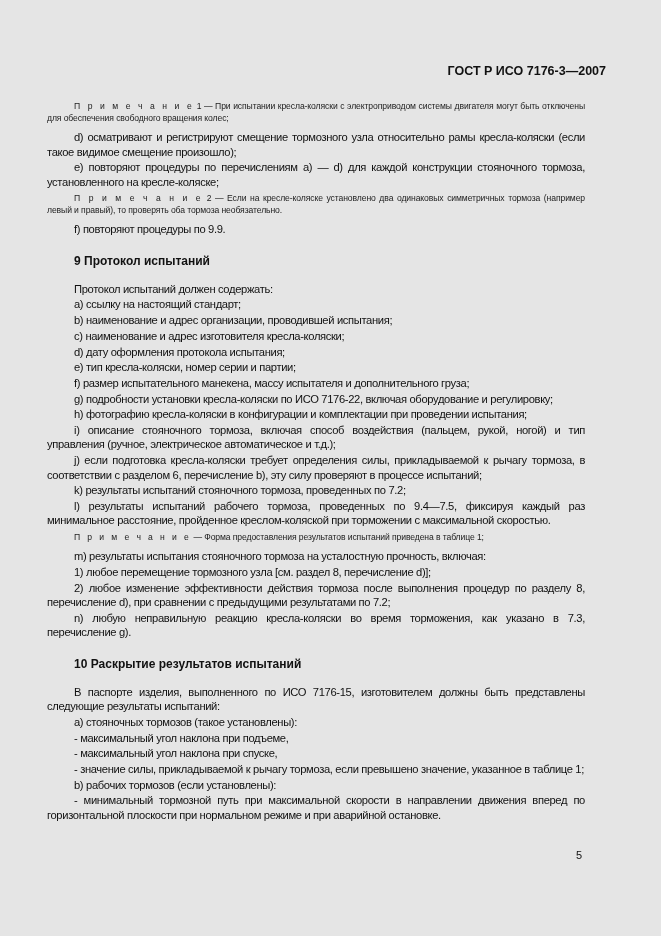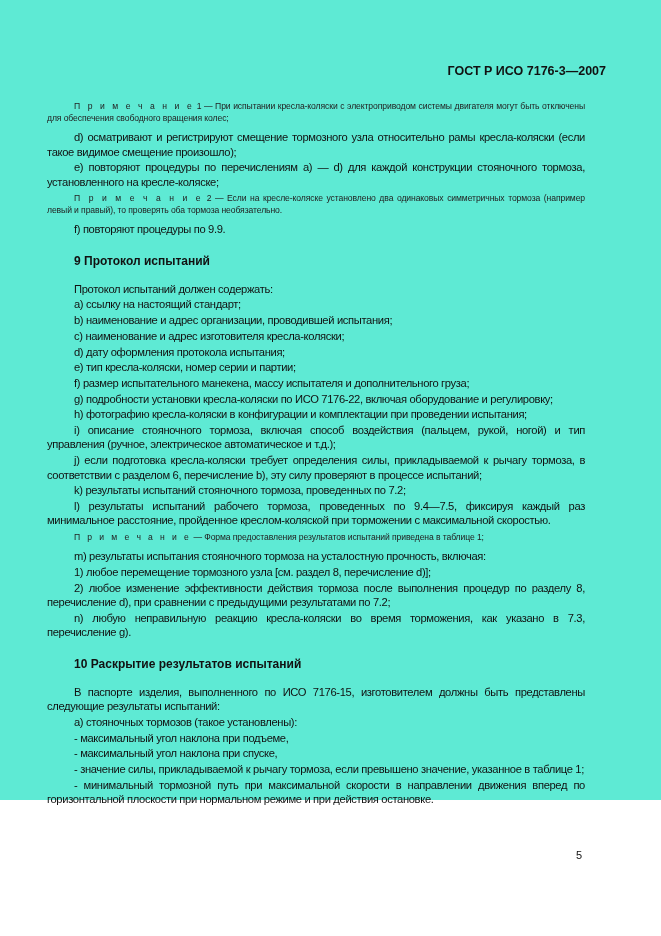--- a/index.html
+++ b/index.html
@@ -1,18 +1,18 @@
 <!DOCTYPE html>
 <html><head>
 <meta charset="utf-8">
 <style>
   html, body { margin: 0; padding: 0; background: #ffffff; }
   body { width: 661px; height: 936px; position: relative; overflow: hidden;
          font-family: "Liberation Sans", sans-serif; color: #111; }
-  .page { position: absolute; left: 0; top: 0; width: 661px; height: 800px; background: #5eead4; }
+  .page { position: absolute; left: 0; top: 0; width: 661px; height: 936px; background: #e5e5e5; }
   .header { position: absolute; top: 64px; right: 55px; font-weight: bold; font-size: 12.5px; letter-spacing: 0; }
   .content { position: absolute; left: 47px; top: 97px; width: 538px; }
   .p { font-size: 11.2px; line-height: 14.4px; text-align: justify; margin: 0 0 1.3px 0; text-indent: 27px; letter-spacing: -0.35px; }
   .note { font-size: 8.6px; line-height: 11.6px; text-align: justify; text-indent: 27px; margin: 4px 0 6px 0; letter-spacing: -0.1px; color: #222; }
   .note .sp { letter-spacing: 2.4px; }
   .h { font-weight: bold; font-size: 12px; margin: 17px 0 14px 0; padding-left: 27px; letter-spacing: 0; }
   .pagenum { position: absolute; left: 576px; top: 849px; font-size: 11px; }
 </style>
 </head>
 <body>
@@ -43,16 +43,17 @@
       <p class="p">m)  результаты испытания стояночного тормоза на усталостную прочность, включая:</p>
       <p class="p">1)  любое перемещение тормозного узла [см. раздел 8, перечисление d)];</p>
       <p class="p">2)  любое изменение эффективности действия тормоза после выполнения процедур по разделу 8, перечисление d), при сравнении с предыдущими результатами по 7.2;</p>
       <p class="p">n)  любую неправильную реакцию кресла-коляски во время торможения, как указано в 7.3, перечисление g).</p>
       <div class="h">10  Раскрытие результатов испытаний</div>
       <p class="p">В паспорте изделия, выполненного по ИСО 7176-15, изготовителем должны быть представлены следующие результаты испытаний:</p>
       <p class="p">a)  стояночных тормозов (такое установлены):</p>
       <p class="p">- максимальный угол наклона при подъеме,</p>
       <p class="p">- максимальный угол наклона при спуске,</p>
       <p class="p">- значение силы, прикладываемой к рычагу тормоза, если превышено значение, указанное в таблице 1;</p>
-      <p class="p">- минимальный тормозной путь при максимальной скорости в направлении движения вперед по горизонтальной плоскости при нормальном режиме и при действия остановке.</p>
+      <p class="p">b)  рабочих тормозов (если установлены):</p>
+      <p class="p">- минимальный тормозной путь при максимальной скорости в направлении движения вперед по горизонтальной плоскости при нормальном режиме и при аварийной остановке.</p>
     </div>
   <div class="pagenum">5</div>
 </div>
 
 </body></html>

